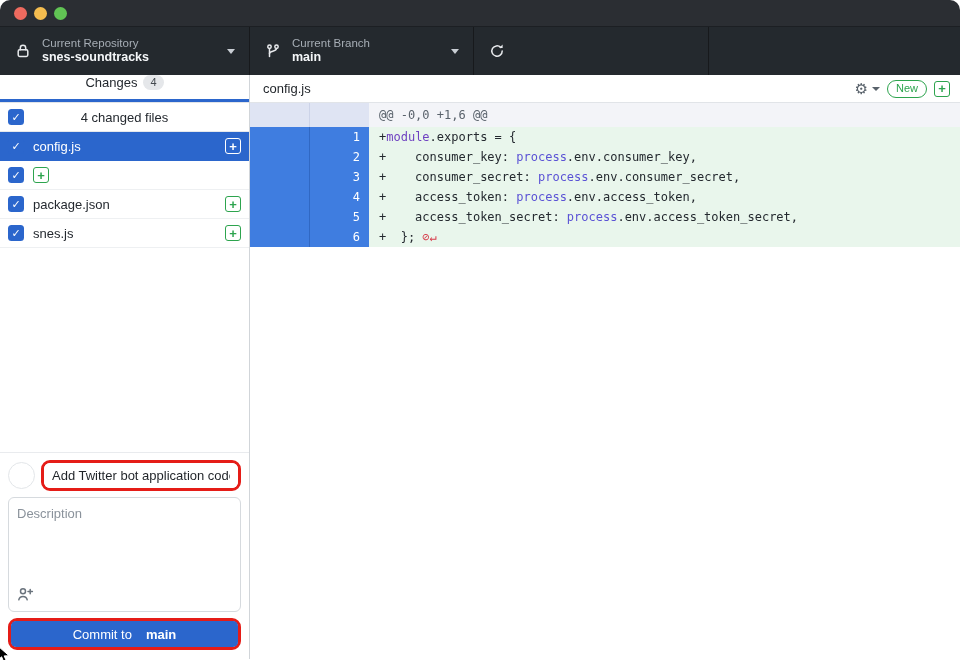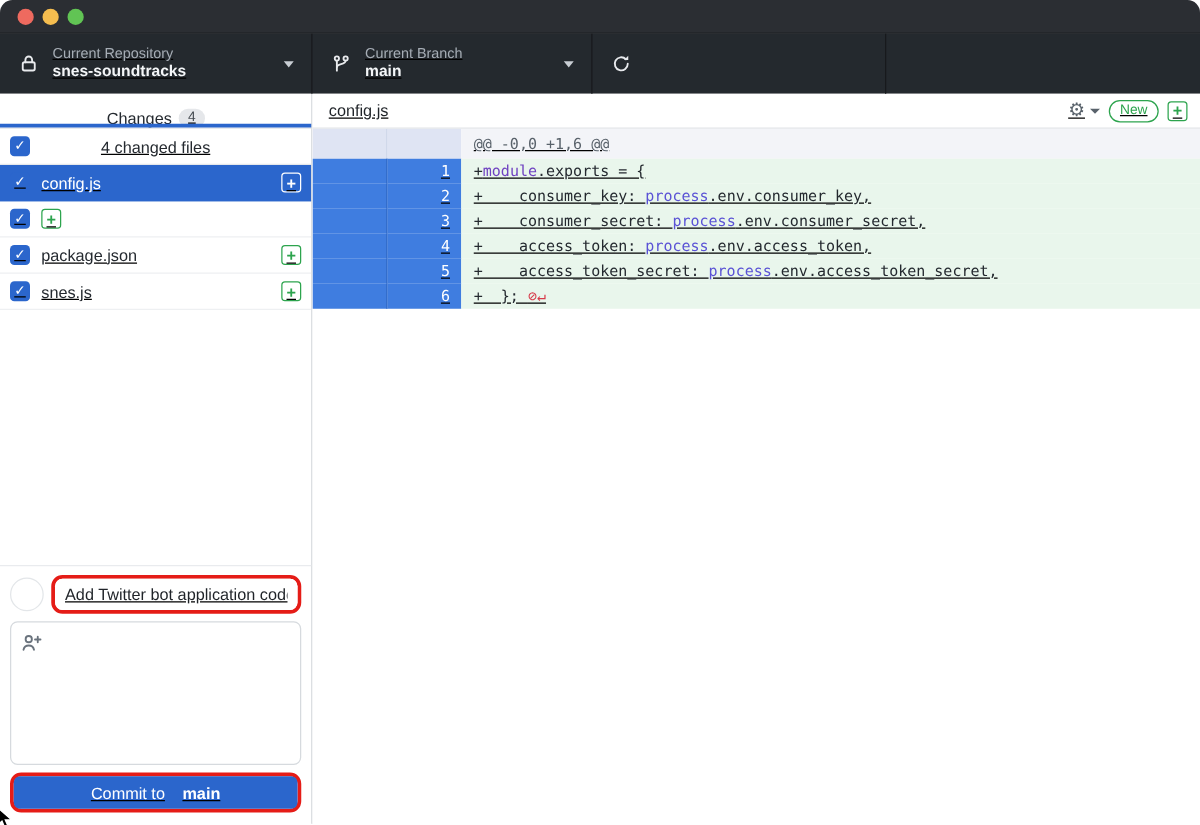--- a/index.html
+++ b/index.html
@@ -1,18 +1,18 @@
 <!DOCTYPE html>
 <html><head>
 <meta charset="utf-8">
 <style>
   * { margin:0; padding:0; box-sizing:border-box; }
   html,body { background:#ffffff; font-family:"Liberation Sans", sans-serif; }
   .window { position:relative; width:960px; height:660px; background:#ffffff;
-            border-radius:10px 10px 0 0; overflow:hidden;text-decoration:underline; }
+            border-radius:10px 10px 0 0; overflow:hidden; }
 
   
   .titlebar { height:27px; background:#2b2e33; display:flex; align-items:center;
               padding-left:14px; border-bottom:1px solid #1c1f23; }
   .traffic { display:flex; gap:7px; }
   .light { width:13px; height:13px; border-radius:50%; }
   .light.red    { background:#ee6a5f; }
   .light.yellow { background:#f5bd4f; }
   .light.green  { background:#61c454; }
 
@@ -34,21 +34,21 @@
               border-right:4.5px solid transparent; border-top:5px solid #c9ced4; }
 
   
   .content { display:flex; height:584px; }
   .sidebar { width:250px; flex:none; border-right:1px solid #d1d5d9;
              display:flex; flex-direction:column; background:#fff; }
   .main { flex:1; display:flex; flex-direction:column; background:#fff; min-width:0; }
 
   
   .tabs { height:28px; display:flex; border-bottom:1px solid #e1e4e8; flex:none; }
-  .tab { flex:1; display:flex; align-items:flex-end; justify-content:center; gap:6px;
+  .tab { flex:1; display:flex; align-items:flex-start; justify-content:center; gap:6px;
          font-size:13px; color:#24292f; position:relative; cursor:default;
          border-right:1px solid #e7eaed; }
   .tab:last-child { border-right:none; }
   .tab.active::after { content:""; position:absolute; left:0; right:0; bottom:0;
                        height:3px; background:#2b66cc; }
   .tab-badge { background:#e5e7ea; color:#43494f; border-radius:8px; font-size:11px;
                padding:1px 7px; line-height:13px; }
 
   
   .file-area { flex:1; display:flex; flex-direction:column; overflow:hidden; }
@@ -219,20 +219,21 @@
       </div>
 
       <div class="commit-form">
         <div class="summary-row">
           <div class="avatar"></div>
           <div class="summary-wrap annotation">
             <input class="summary-input" type="text" value="Add Twitter bot application code" style="">
           </div>
         </div>
         <div class="desc-box">
+          <textarea class="desc-input" placeholder="Description" style=""></textarea>
           <span class="coauthor">
             <svg width="17" height="17" viewBox="0 0 17 17">
               <circle class="st" cx="6" cy="5.3" r="2.5" stroke="#6a737d"></circle>
               <path class="st" d="M1.8 13.8 a4.3 4.3 0 0 1 8.4 0" stroke="#6a737d"></path>
               <path class="st" d="M13.2 3.4 v4.4 M11 5.6 h4.4" stroke="#6a737d"></path>
             </svg>
           </span>
         </div>
         <div class="commit-wrap annotation">
           <button class="commit-btn">

